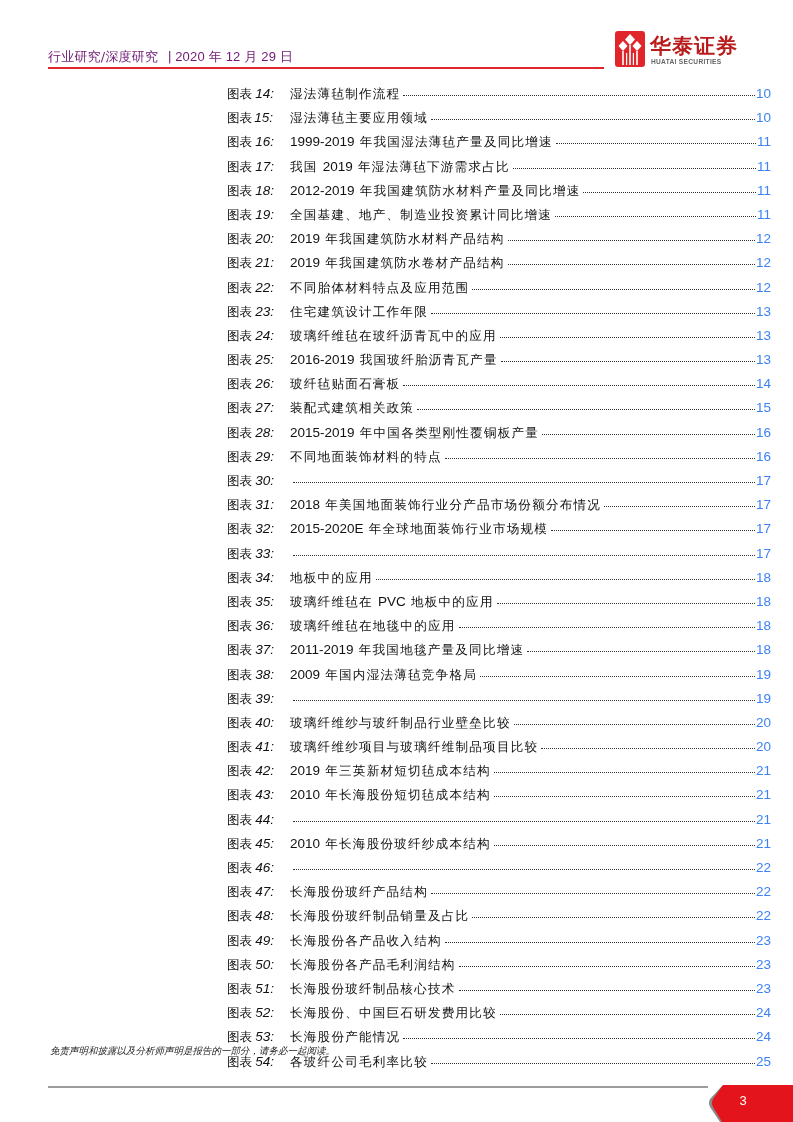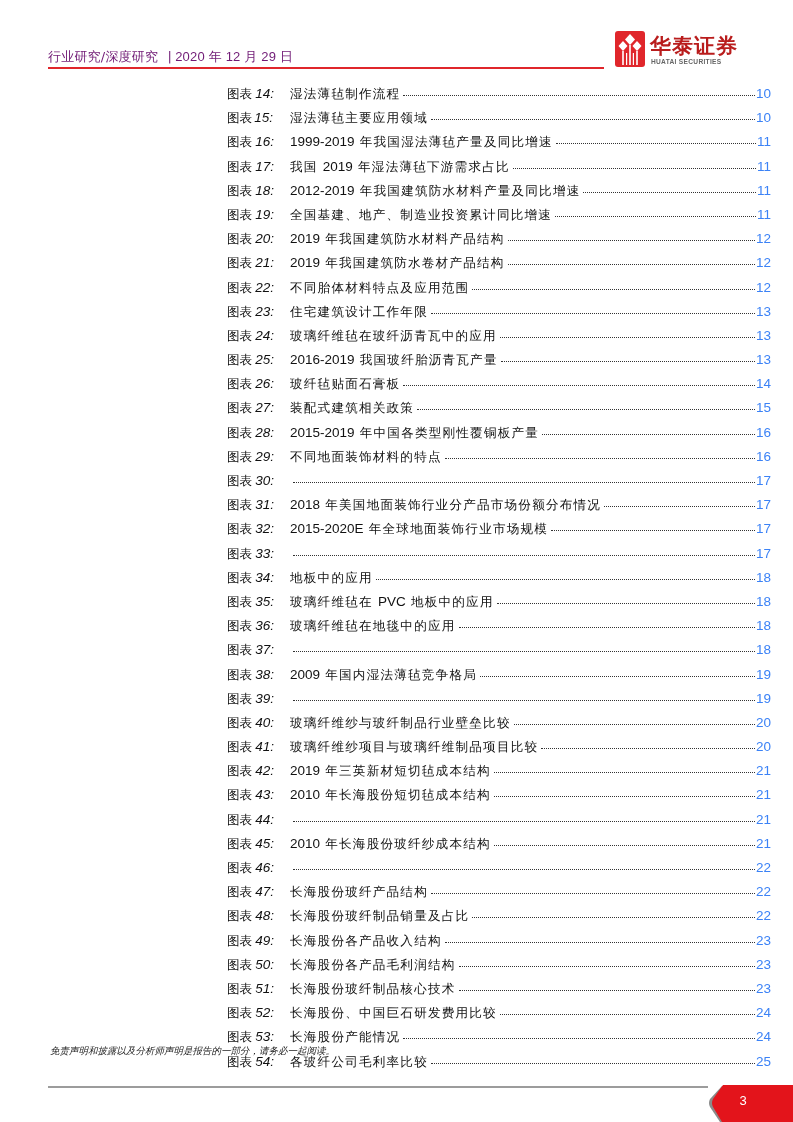--- a/index.html
+++ b/index.html
@@ -213,20 +213,21 @@
       <span class="toc-page">18</span>
     </div>
     <div class="toc-row">
       <span class="toc-label"><span>图表</span><span class="num" style="margin-left:3px">36:</span></span>
       <span class="toc-title">玻璃纤维毡在地毯中的应用</span>
       <span class="toc-dots"></span>
       <span class="toc-page">18</span>
     </div>
     <div class="toc-row">
       <span class="toc-label"><span>图表</span><span class="num" style="margin-left:3px">37:</span></span>
+      <span class="toc-title"><span class="lat">2011-2019</span> 年我国地毯产量及同比增速</span>
       <span class="toc-dots"></span>
       <span class="toc-page">18</span>
     </div>
     <div class="toc-row">
       <span class="toc-label"><span>图表</span><span class="num" style="margin-left:3px">38:</span></span>
       <span class="toc-title"><span class="lat">2009</span> 年国内湿法薄毡竞争格局</span>
       <span class="toc-dots"></span>
       <span class="toc-page">19</span>
     </div>
     <div class="toc-row">

